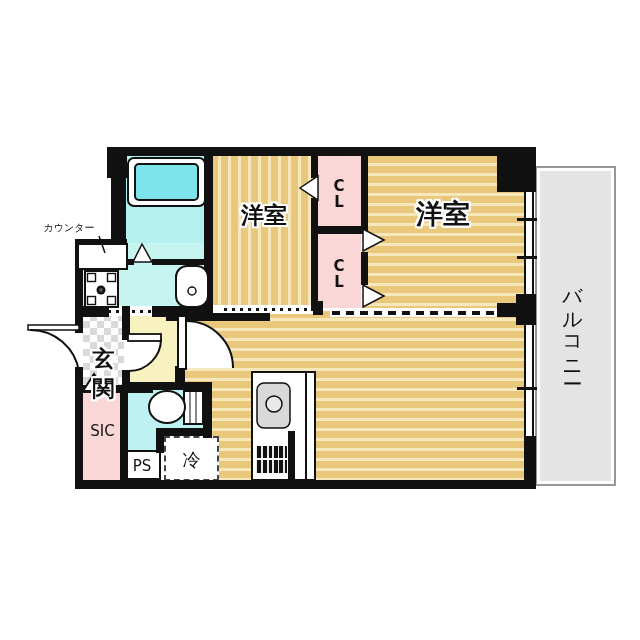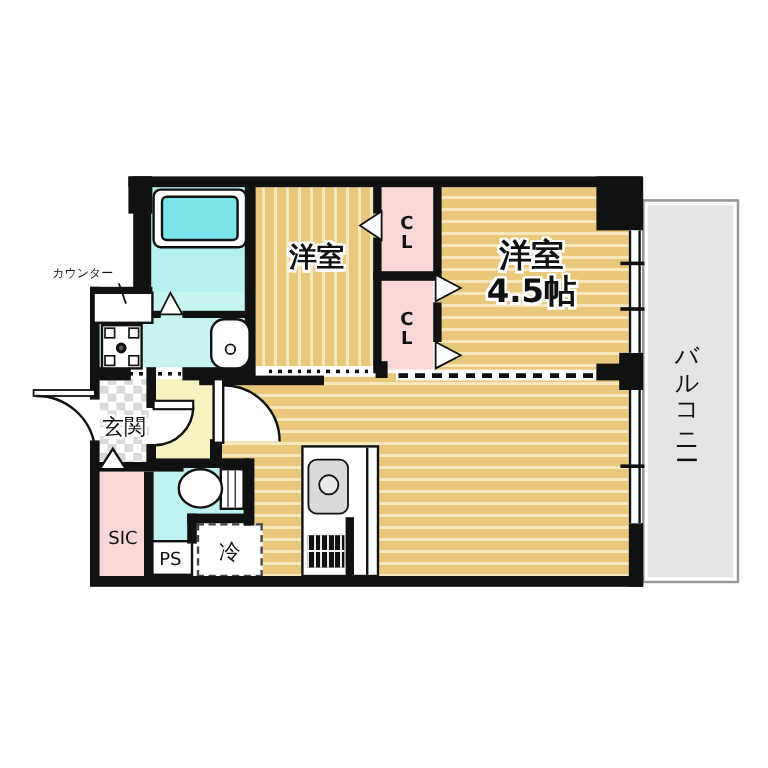--- a/index.html
+++ b/index.html
@@ -160,24 +160,23 @@
     <path d="M142 244 L133 262 L152 262 Z" fill="#ffffff" stroke="#111" stroke-width="1.5"></path>
 
     <path d="M94 374 L83 391 L105 391 Z" fill="#ffffff" stroke="#111" stroke-width="2"></path>
   </svg>
 
   <div class="lbl room-lbl halo" style="left:208px;top:203px;width:112px;font-size:23px;">
     <span>洋室</span><br>
   </div>
   <div class="lbl room-lbl halo" style="left:373px;top:199px;width:140px;font-size:27px;">
     <span>洋室</span><br>
-    <span>4.5帖</span>
   </div>
   <div class="lbl vert upright" style="left:330px;top:170px;height:46px;font-size:15px;font-weight:bold;letter-spacing:-2px;">CL</div>
   <div class="lbl vert upright" style="left:330px;top:250px;height:46px;font-size:15px;font-weight:bold;letter-spacing:-2px;">CL</div>
-  <div class="lbl halo" style="left:83px;top:344px;width:41px;font-size:18px;font-weight:normal;">玄関</div>
-  <div class="lbl" style="left:83px;top:439px;width:39px;font-size:15px;">SIC</div>
+  <div class="lbl halo" style="left:83px;top:344px;width:41px;font-size:22px;font-weight:bold;">玄関</div>
+  <div class="lbl" style="left:83px;top:422px;width:39px;font-size:15px;">SIC</div>
   <div class="lbl" style="left:123px;top:457px;width:38px;font-size:15px;">PS</div>
   <div class="lbl" style="left:164px;top:448px;width:55px;font-size:18px;">冷</div>
   <div class="lbl vert" style="left:535px;top:166px;width:77px;height:316px;font-size:20px;display:flex;align-items:center;justify-content:center;letter-spacing:2px;">バルコニー</div>
   <div class="lbl" style="left:30px;top:221px;width:78px;font-size:10px;">カウンター</div>
 
 </div>
 
 </body></html>

